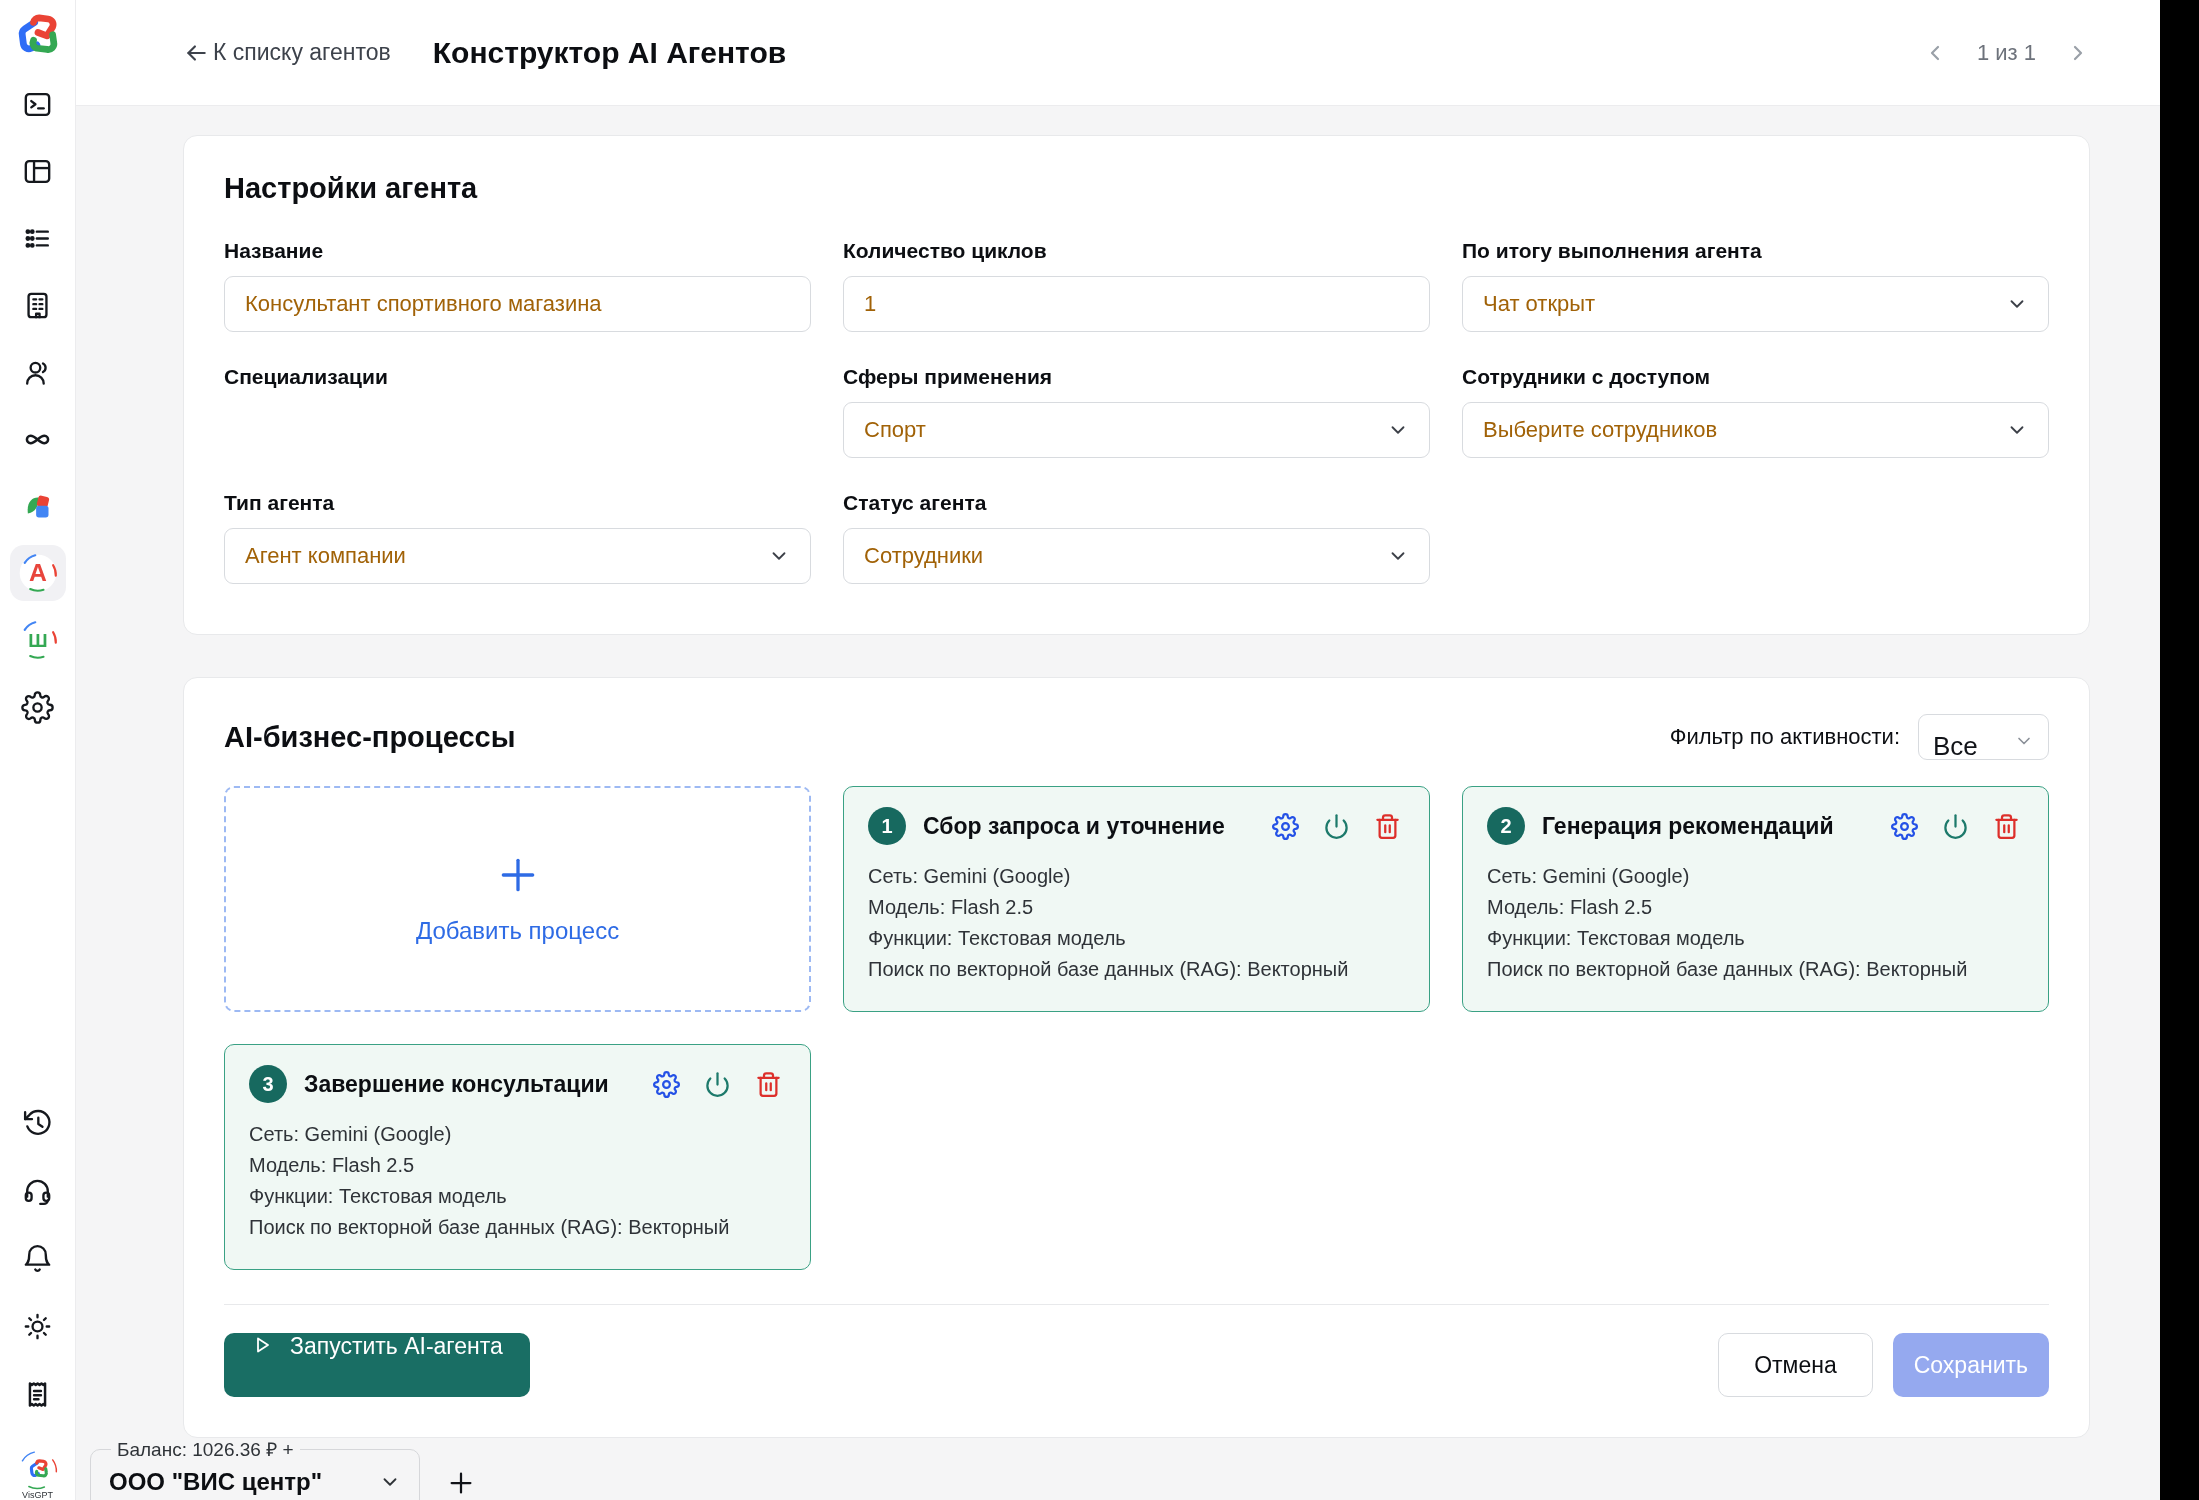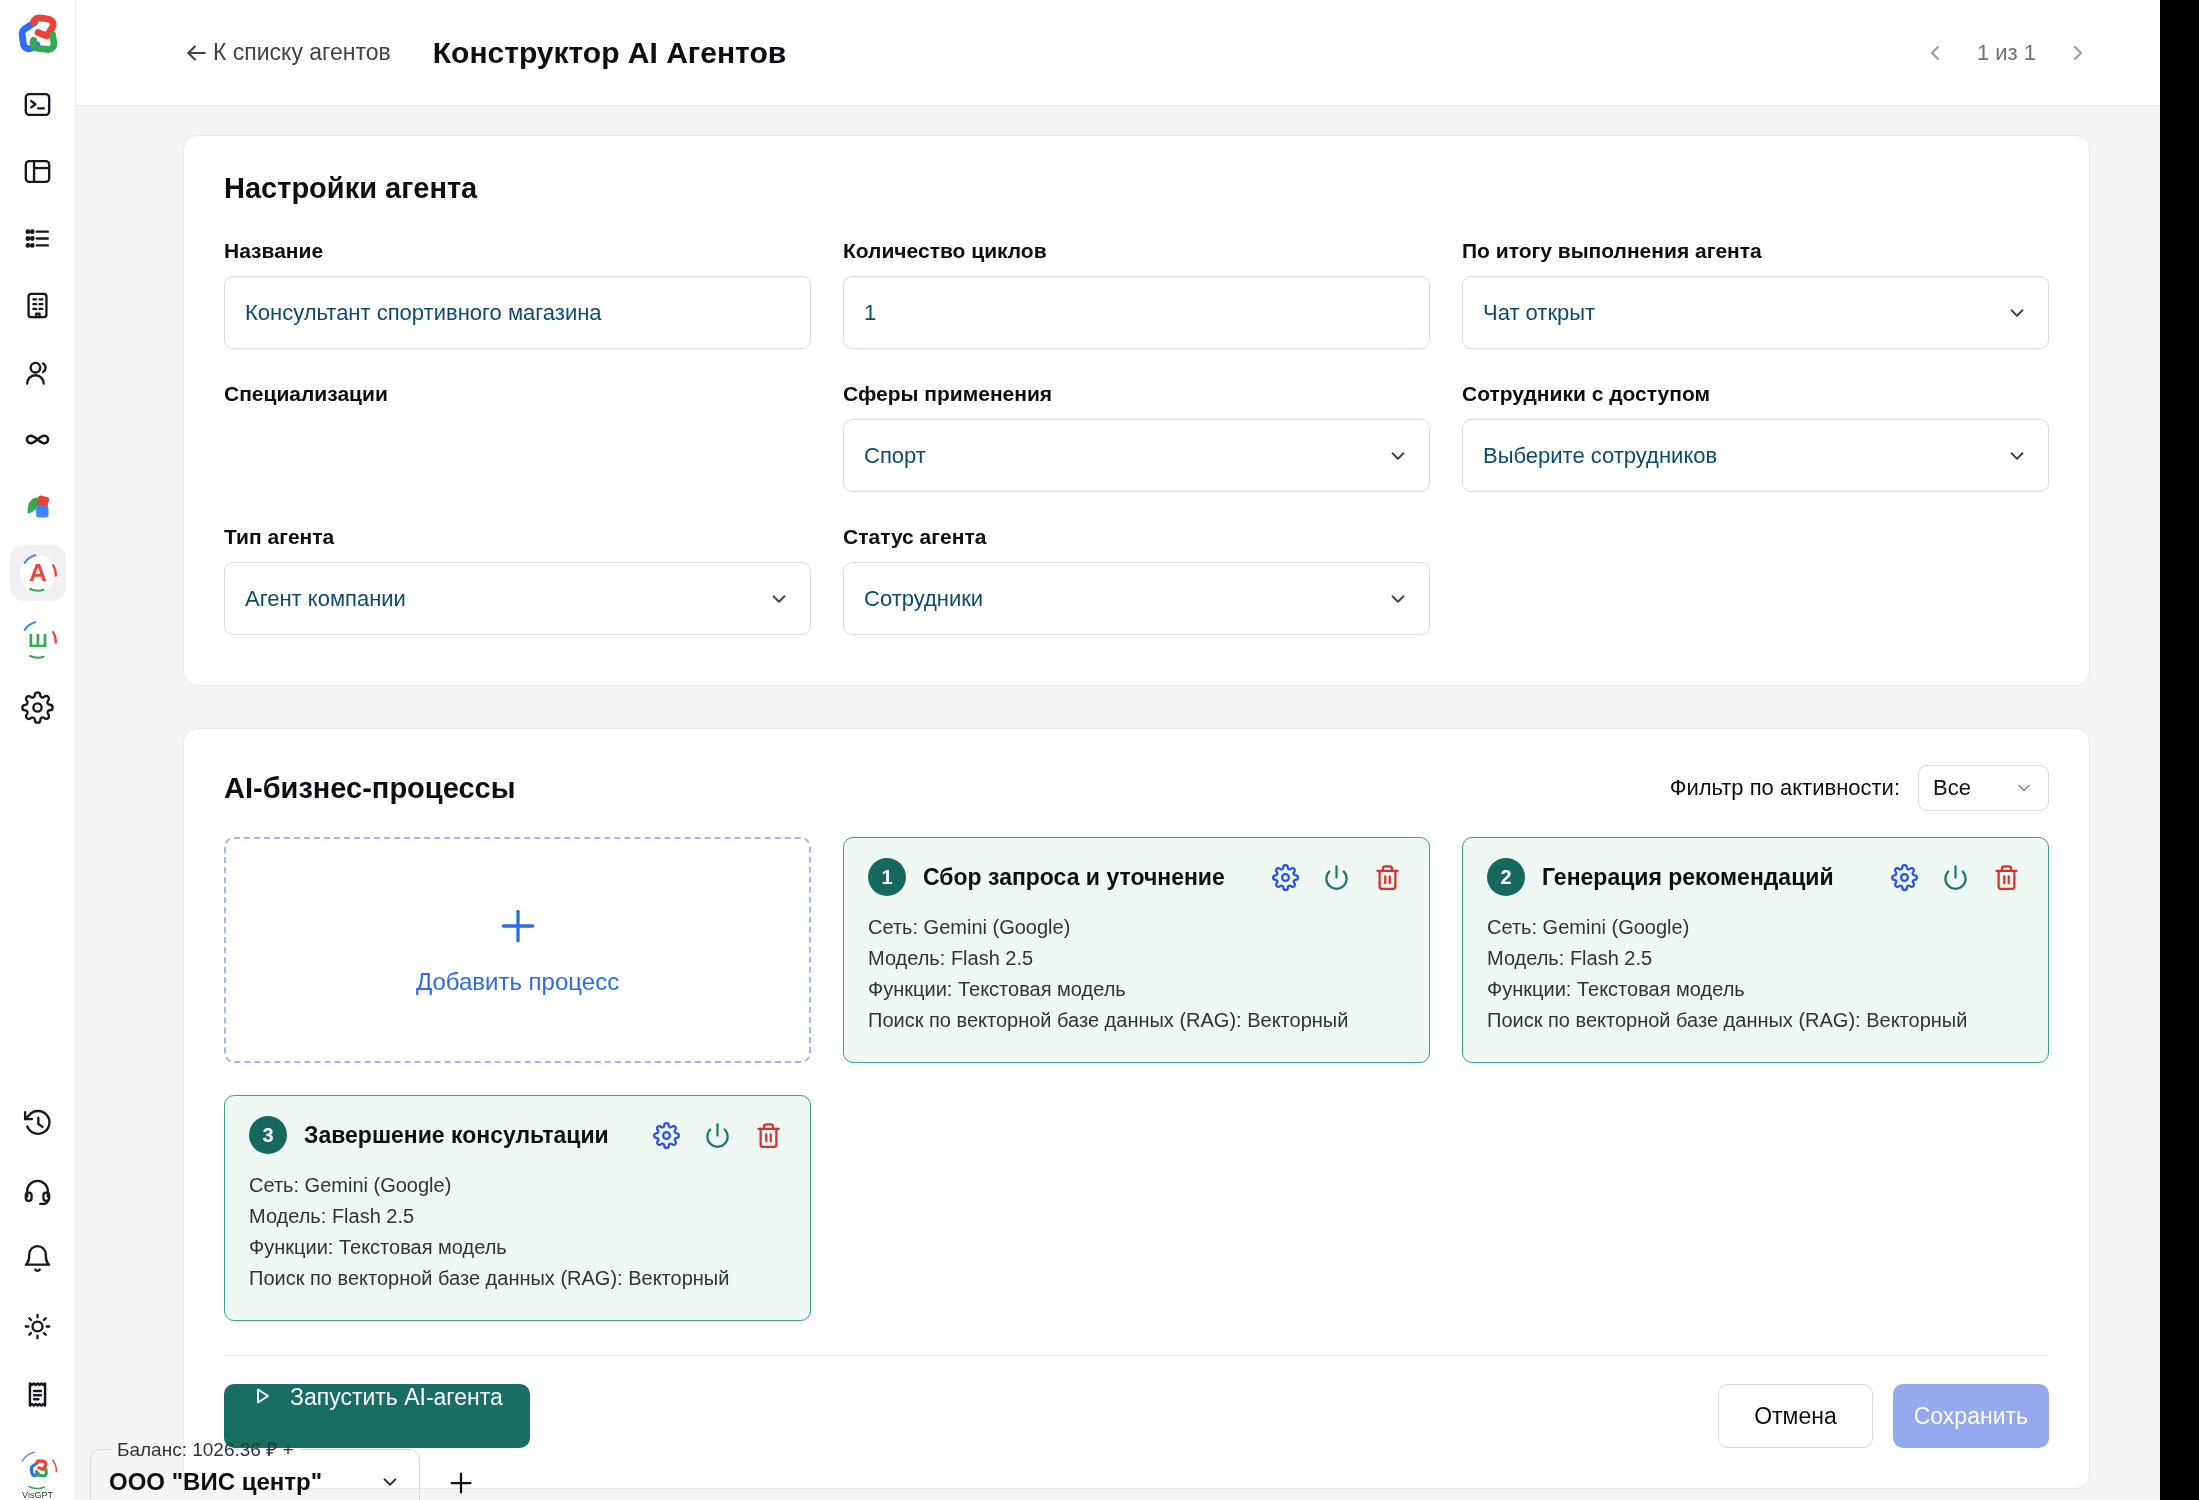--- a/index.html
+++ b/index.html
@@ -32,30 +32,30 @@
   .pager-btn { display:flex; align-items:center; justify-content:center; cursor:pointer; }
 
   .content { flex:1; background:#f5f5f6; padding:29px 70px 0 107px; position:relative; overflow:hidden; }
 
   .card { background:#fff; border:1px solid #e8e9eb; border-radius:14px; }
   .card.settings { padding:36px 40px 50px; }
   .section-title { font-size:29px; font-weight:700; color:#0c0e12; }
 
   .form-grid { margin-top:34px; display:grid; grid-template-columns:repeat(3,1fr); column-gap:32px; row-gap:33px; }
   .field-label { display:block; font-size:21px; font-weight:700; color:#0c0e12; margin-bottom:13px; }
-  .control { height:73px; width:100%; border:1px solid #d8dbdf; border-radius:9px; background:#fff; display:flex; align-items:center; padding:0 20px; font-size:22px; color:#0c4a6e; }
+  .control { height:56px; width:100%; border:1px solid #d8dbdf; border-radius:9px; background:#fff; display:flex; align-items:center; padding:0 20px; font-size:22px; color:#a16207; }
   input.control { outline:none; font-family:"Liberation Sans", sans-serif; white-space:nowrap; overflow:hidden; text-overflow:clip; }
   .select { cursor:pointer; justify-content:space-between; gap:10px; }
   .select .val { white-space:nowrap; overflow:hidden; }
 
   .card.processes { margin-top:42px; padding:36px 40px 40px; }
   .proc-head { display:flex; align-items:center; justify-content:space-between; }
   .filter { display:flex; align-items:center; gap:18px; }
   .filter-label { font-size:22px; color:#0c0e12; }
-  .filter-select { width:131px; height:46px; border:1px solid #d8dbdf; border-radius:9px; background:#fff; display:flex; align-items:center; justify-content:space-between; padding:4px 14px; font-size:22px; cursor:pointer; }
+  .filter-select { width:131px; height:46px; border:1px solid #d8dbdf; border-radius:9px; background:#fff; display:flex; align-items:flex-start; justify-content:space-between; padding:16px 14px; font-size:26px; cursor:pointer; }
 
   .proc-grid { margin-top:26px; display:grid; grid-template-columns:repeat(3,1fr); column-gap:32px; row-gap:32px; }
   .add-card { border:2px dashed #9db9f3; border-radius:10px; background:#fff; display:flex; flex-direction:column; align-items:center; justify-content:center; gap:20px; cursor:pointer; min-height:194px; }
   .add-label { font-size:24px; color:#2e6be5; }
 
   .p-card { border:1.5px solid #3aa184; border-radius:10px; background:#f0f8f4; padding:20px 24px 26px; }
   .p-head { display:flex; align-items:center; gap:17px; }
   .p-badge { width:38px; height:38px; border-radius:50%; background:#17695f; color:#fff; font-size:20px; font-weight:700; display:flex; align-items:center; justify-content:center; flex-shrink:0; }
   .p-title { font-size:23px; font-weight:700; color:#0c0e12; }
   .p-actions { margin-left:auto; display:flex; align-items:center; gap:24px; padding-right:4px; }

